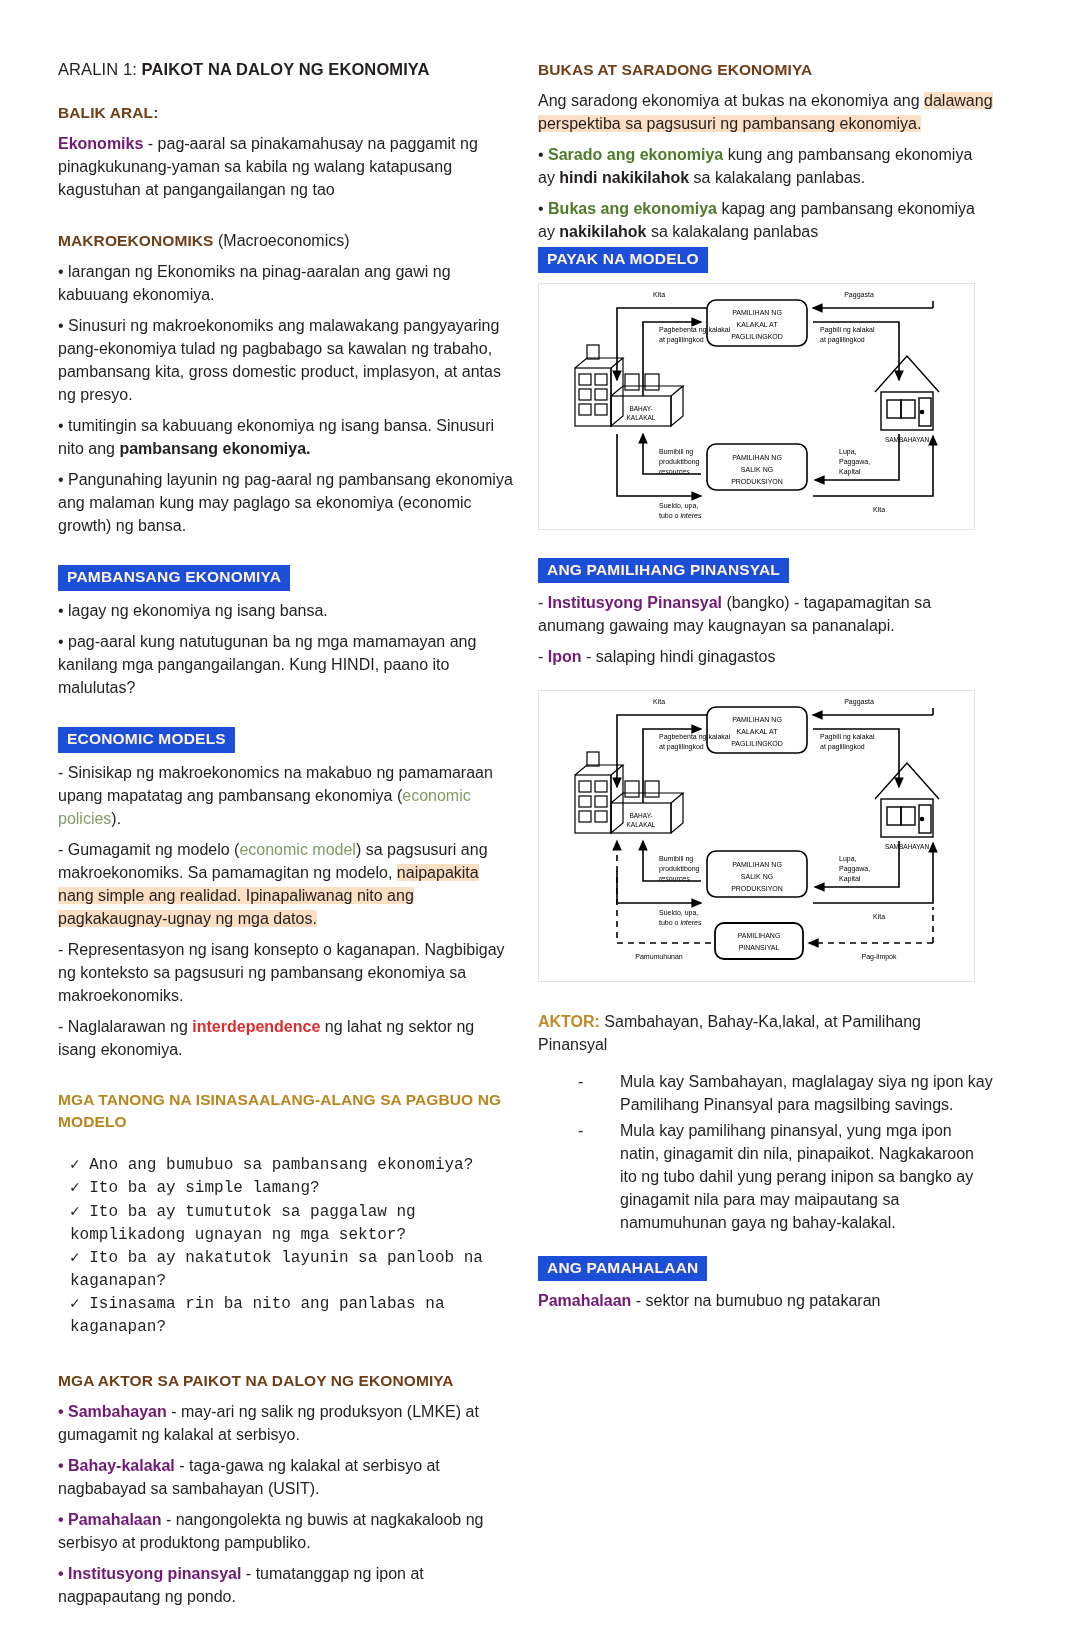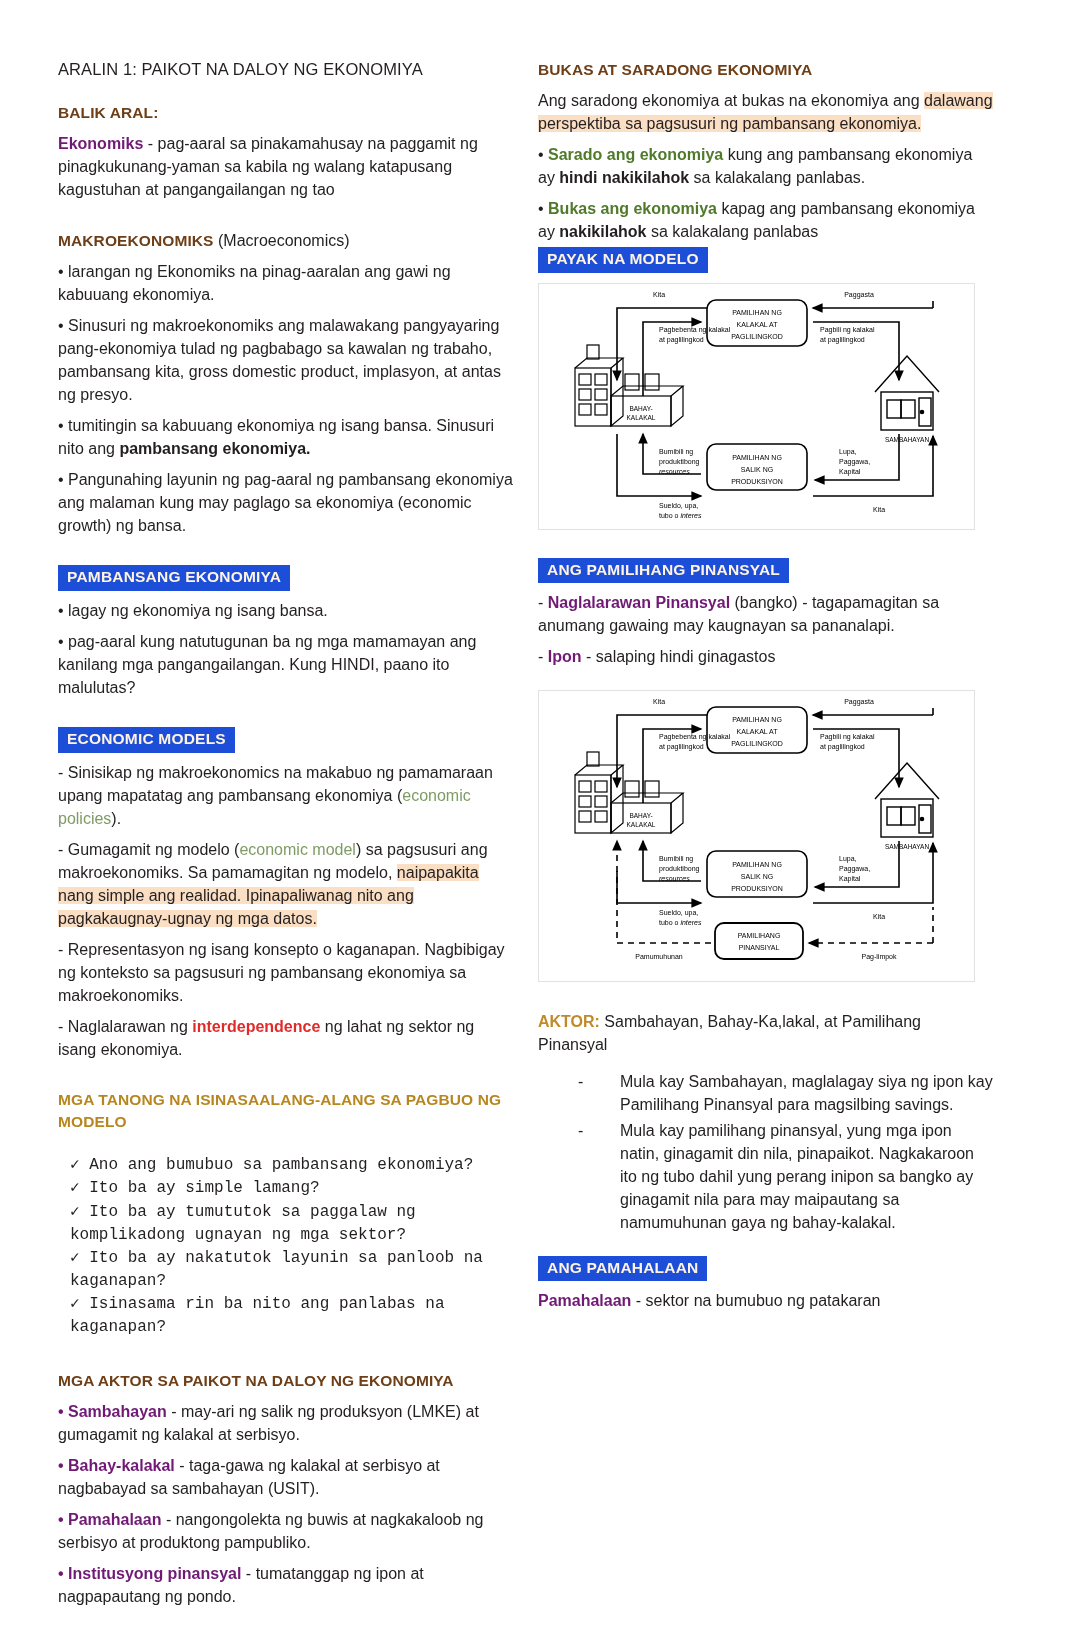--- a/index.html
+++ b/index.html
@@ -12,21 +12,21 @@
   .page{position:relative;width:1080px;height:1651px;overflow:hidden;}
   .col{position:absolute;top:60px;}
   .col-left{left:58px;width:455px;}
   .col-right{left:538px;width:455px;}
 
   
   .title{
     font-size:16.5px;letter-spacing:.1px;color:#231f20;
     margin-bottom:24px;
   }
-  .title b{font-weight:normal;}
+  .title b{font-weight:bold;}
   .para{margin:8px 0 0 0;font-size:16px;line-height:1.44;}
   .gap-sm{height:10px;}
   .gap-md{height:20px;}
   .gap-lg{height:28px;}
 
   .brown-head{
     color:#6E3E16;font-weight:bold;font-size:15.5px;letter-spacing:.1px;
     line-height:1.35;
   }
   .gold-head{
@@ -212,21 +212,21 @@
 
           <text x="340" y="228" text-anchor="middle">Kita</text>
           <path d="M274,212 L394,212 L394,152" fill="none" stroke="#000" stroke-width="1.6" marker-end="url(#ah)"></path>
         </g>
       </svg>
     </div>
 
     <div class="gap-lg"></div>
 
     <div><span class="badge">ANG PAMILIHANG PINANSYAL</span></div>
-    <div class="para"><span>- </span><span class="gold">Naglalarawan Pinansyal</span><span> (bangko) - tagapamagitan sa anumang gawaing may kaugnayan sa pananalapi.</span></div>
+    <div class="para"><span>- </span><span class="gold">Institusyong Pinansyal</span><span> (bangko) - tagapamagitan sa anumang gawaing may kaugnayan sa pananalapi.</span></div>
     <div class="para"><span>- </span><span class="gold">Ipon</span><span> - salaping hindi ginagastos</span></div>
 
     <div class="diagram" style="margin-top:22px">
       <svg viewBox="0 0 435 290" xmlns="http://www.w3.org/2000/svg">
         <defs>
           <marker id="ah2" markerWidth="7" markerHeight="7" refX="6" refY="3" orient="auto">
             <path d="M0,0 L7,3 L0,6 z" fill="#000"></path>
           </marker>
         </defs>
         <g font-family="Liberation Sans, sans-serif" font-size="7" fill="#000">

